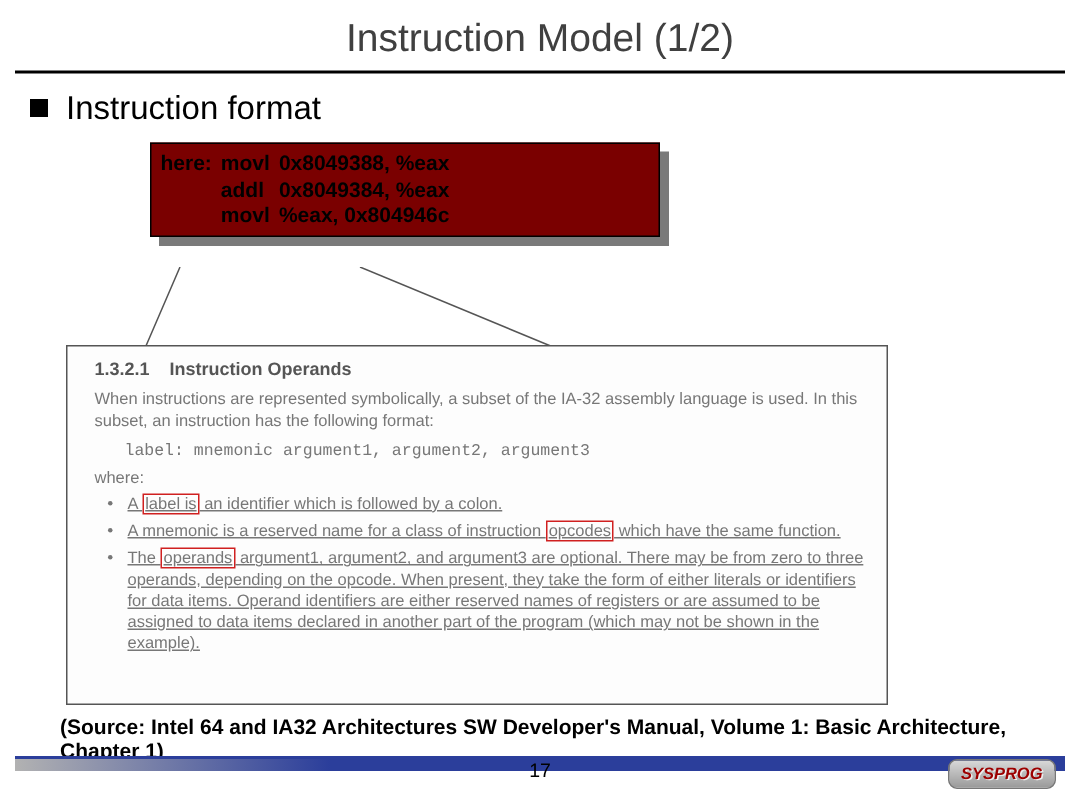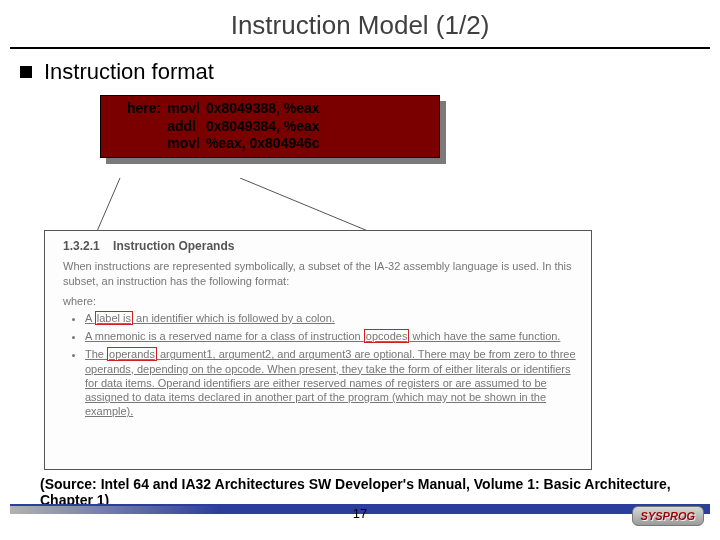--- a/index.html
+++ b/index.html
@@ -53,21 +53,21 @@
   .codebox-shadow {
     position: absolute;
     top: 6px; left: 6px;
     width: 100%; height: 100%;
     background: #7a7a7a;
   }
   .codebox {
     position: relative;
     background: #7a0000;
     border: 1px solid #000;
-    padding: 4px 10px 4px 26px;
+    padding: 4px 10px 4px 6px;
     color: #000;
     font-family: Verdana, Arial, sans-serif;
     font-weight: bold;
     font-size: 14px;
     line-height: 1.25;
   }
   .codebox table { border-collapse: collapse; }
   .codebox td { padding: 0 6px 0 0; white-space: nowrap; }
   .speech-connector {
     position: absolute;
@@ -201,20 +201,21 @@
     <polyline points="30,0 5,58 290,58" fill="none" stroke="#555" stroke-width="1"></polyline>
     <polyline points="150,0 290,58" fill="none" stroke="#555" stroke-width="1"></polyline>
   </svg>
 
   <div class="doc-excerpt">
     <div class="doc-heading">
       <span>1.3.2.1</span>&nbsp;&nbsp;&nbsp;
       <span>Instruction Operands</span>
     </div>
     <div class="doc-para">When instructions are represented symbolically, a subset of the IA-32 assembly language is used. In this subset, an instruction has the following format:</div>
+    <div class="doc-format">label: mnemonic argument1, argument2, argument3</div>
     <div class="doc-where">where:</div>
     <ul class="doc-list">
       <li>
         <span>A </span><span class="redbox">label is</span><span> an identifier which is followed by a colon.</span>
       </li>
       <li>
         <span>A mnemonic is a reserved name for a class of instruction </span><span class="redbox">opcodes</span><span> which have the same function.</span>
       </li>
       <li>
         <span>The </span><span class="redbox">operands</span><span> argument1, argument2, and argument3 are optional. There may be from zero to three operands, depending on the opcode. When present, they take the form of either literals or identifiers for data items. Operand identifiers are either reserved names of registers or are assumed to be assigned to data items declared in another part of the program (which may not be shown in the example).</span>

